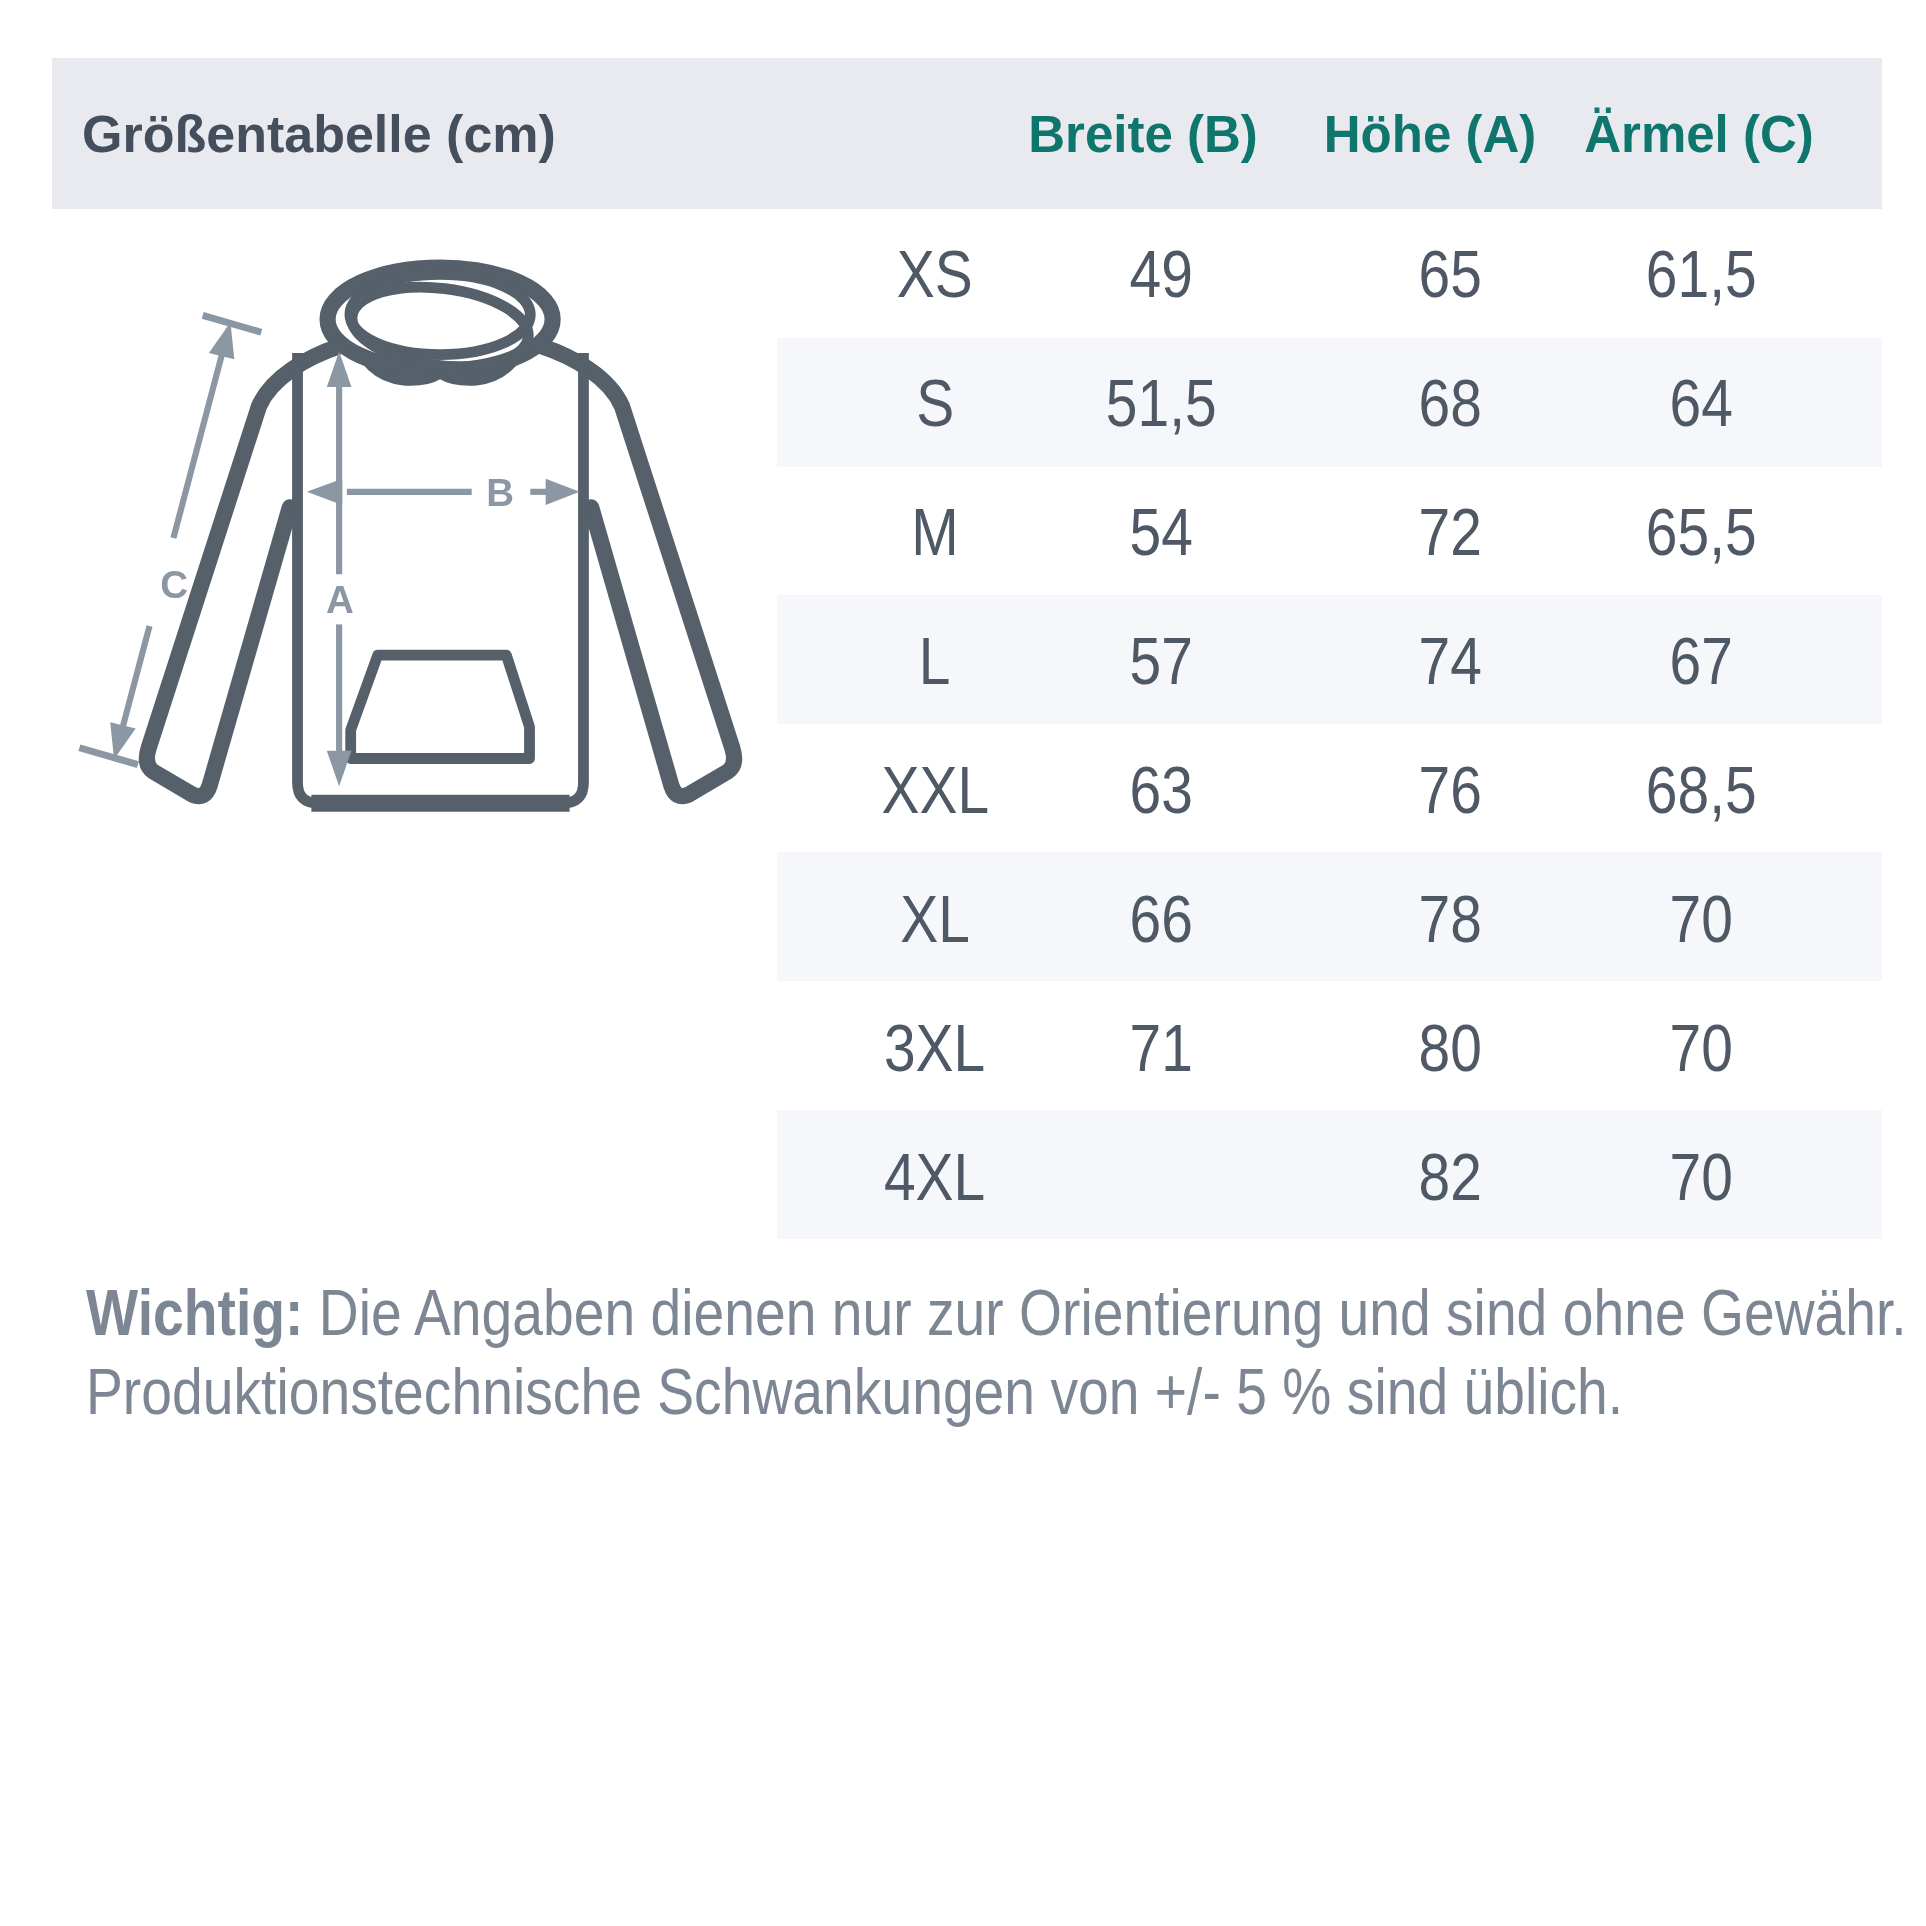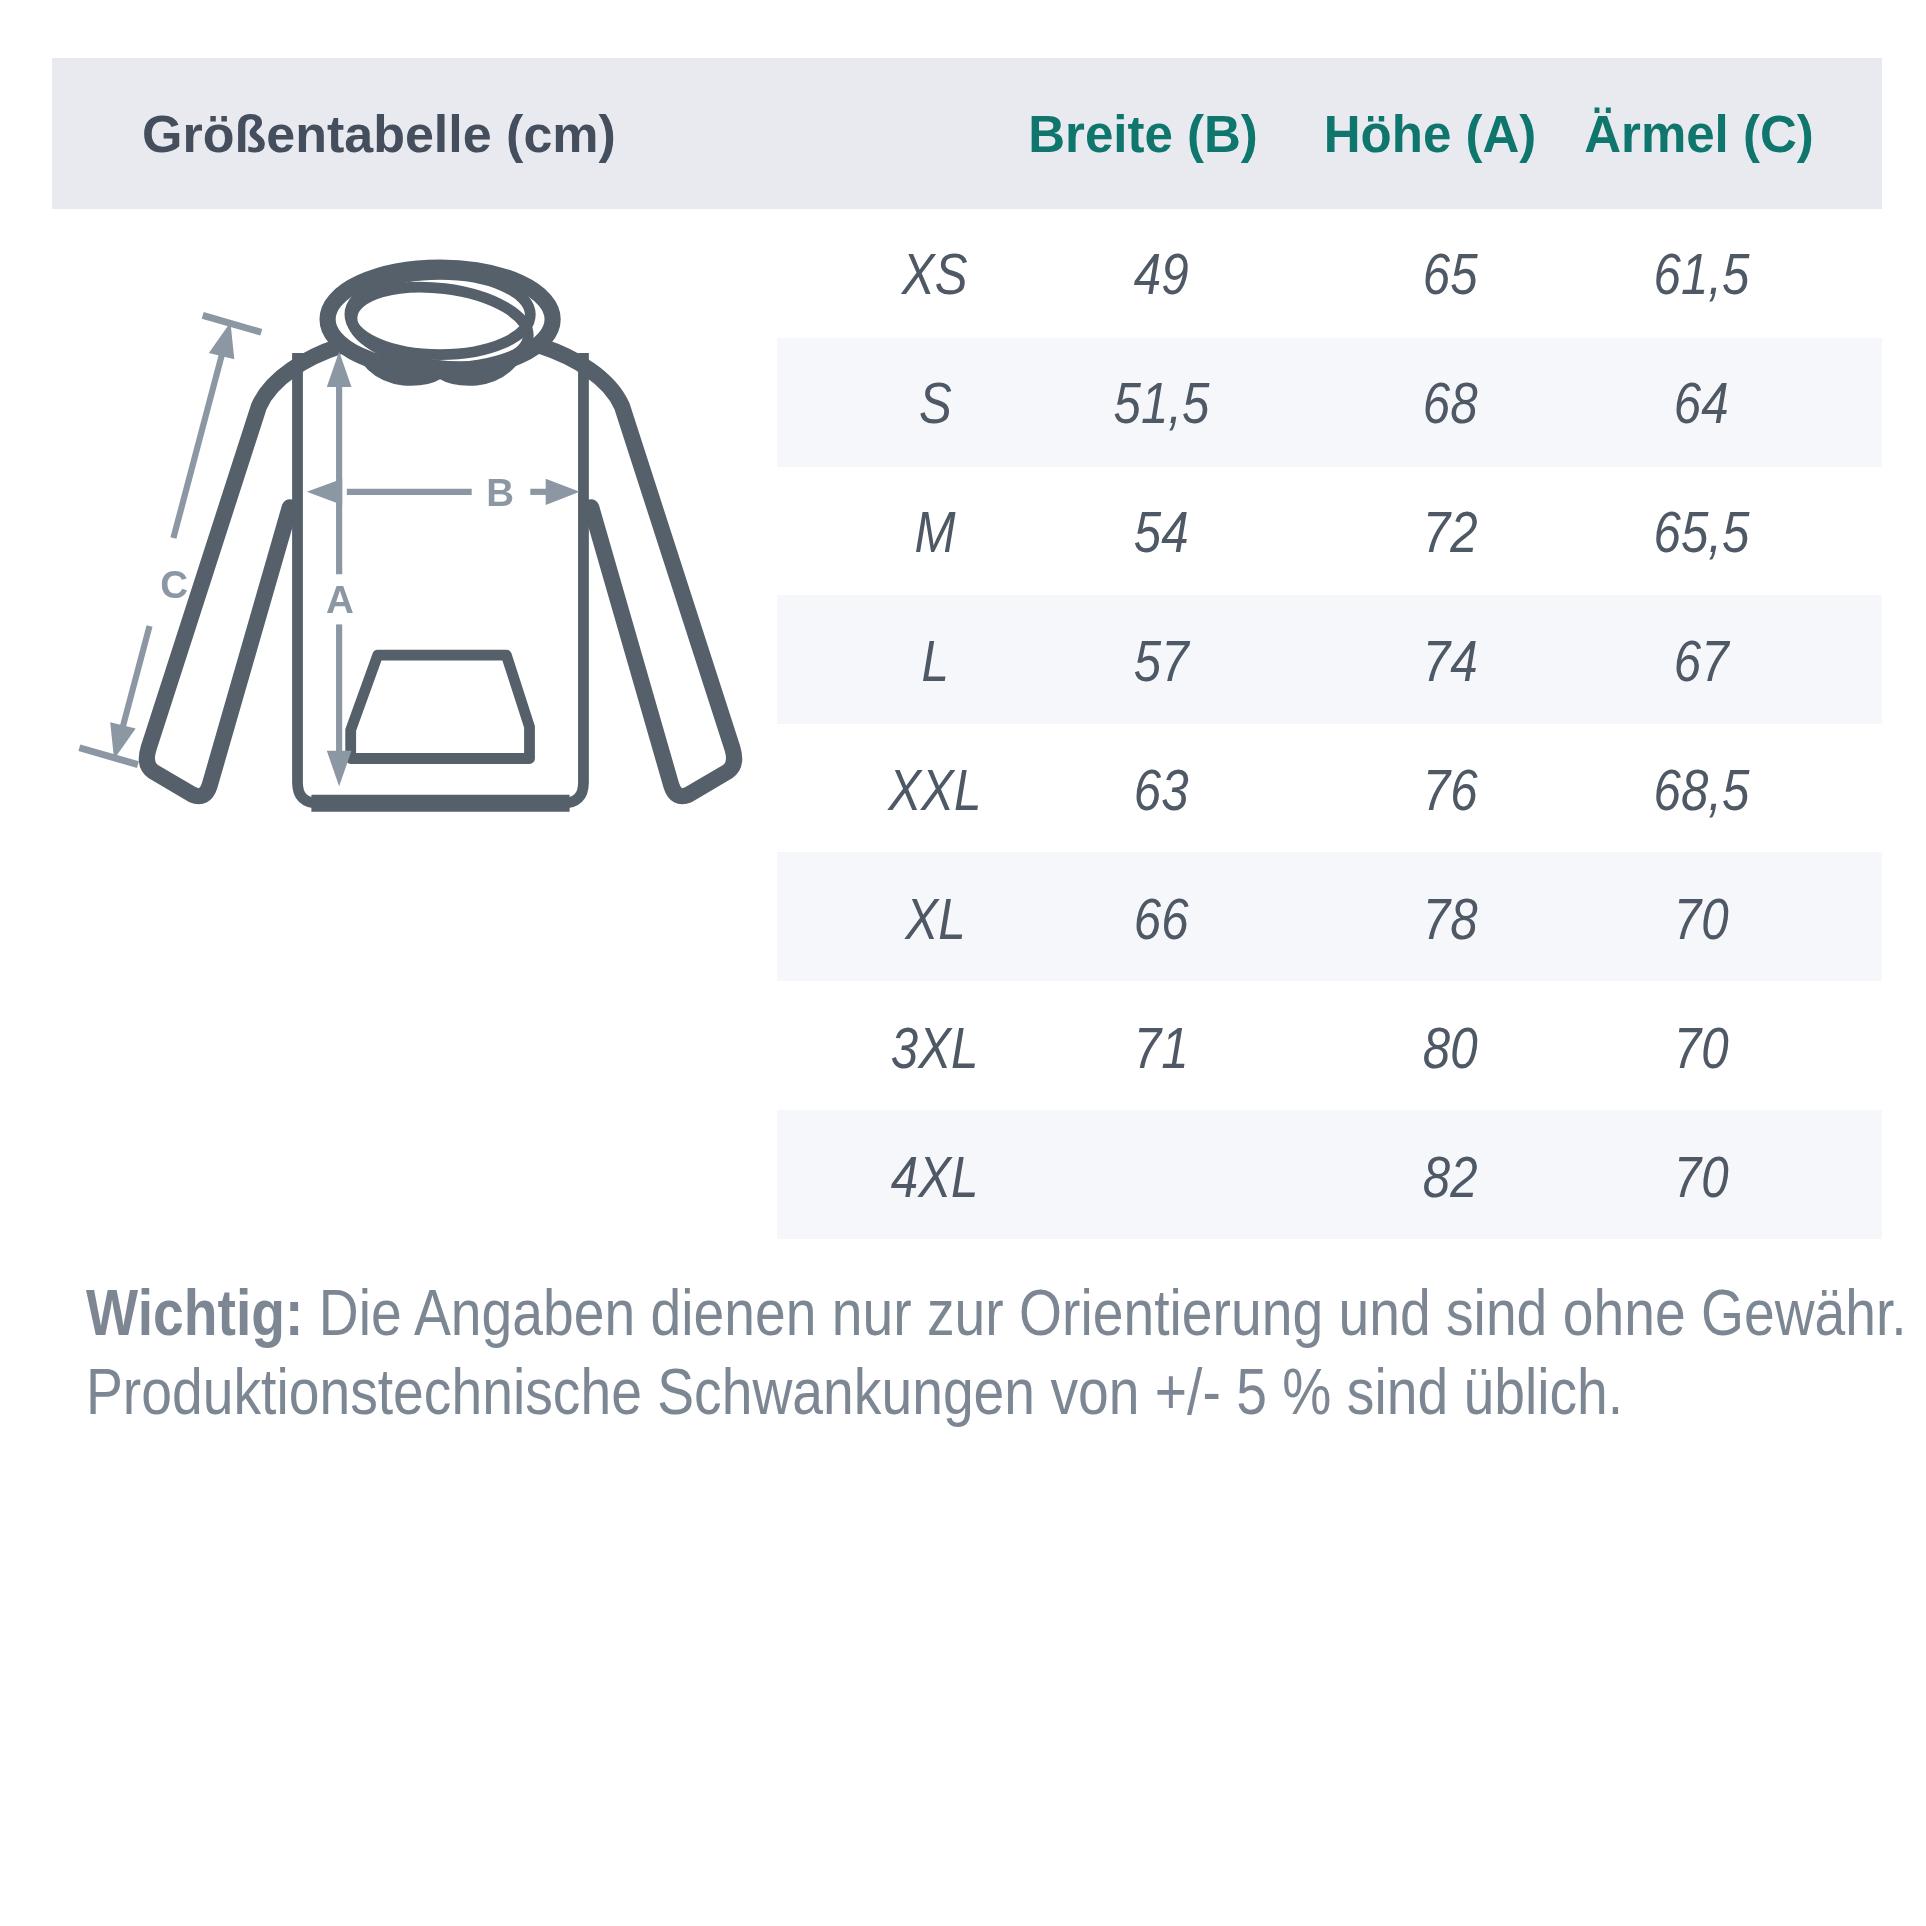--- a/index.html
+++ b/index.html
@@ -6,37 +6,37 @@
   .sheet{
     position:relative; width:1926px; height:1926px; background:#ffffff;
     font-family:"Liberation Sans", sans-serif; overflow:hidden;
   }
   
   .header-bar{
     position:absolute; left:52px; top:58px; width:1830px; height:151px;
     background:#e8eaef; display:flex; align-items:center;
   }
   .sheet-title{
-    padding-left:90px; font-size:52px; font-weight:bold; color:#444e5c; letter-spacing:0;
+    padding-left:30px; font-size:52px; font-weight:bold; color:#444e5c; letter-spacing:0;
   }
   .col-head{
     position:absolute; top:50%; transform:translate(-50%,-50%);
     font-size:51px; font-weight:bold; color:#0f766e; white-space:nowrap;
   }
   
   .table-body{
     position:absolute; left:777px; top:209px; width:1105px; height:1029px;
   }
   .stripe{
     position:absolute; left:0; width:1105px; height:129px; background:#f6f7fa;
   }
   .tcol{ position:absolute; top:0; width:262px; }
   .tcell{
     height:129px; line-height:129px; text-align:center;
-    font-size:58px; color:#4f5966; white-space:nowrap;font-style:italic;
+    font-size:67px; color:#4f5966; white-space:nowrap;
   }
   .cond{ display:inline-block; transform:scaleX(0.85); transform-origin:center; }
   
   .note{
     position:absolute; left:86px; top:1273px; width:1818px;
     font-size:65px; color:#7d8794; line-height:79px; white-space:nowrap;
   }
   .note .cond{ transform-origin:left center; }
   .note b{ font-weight:bold; color:#7d8794; }
   

